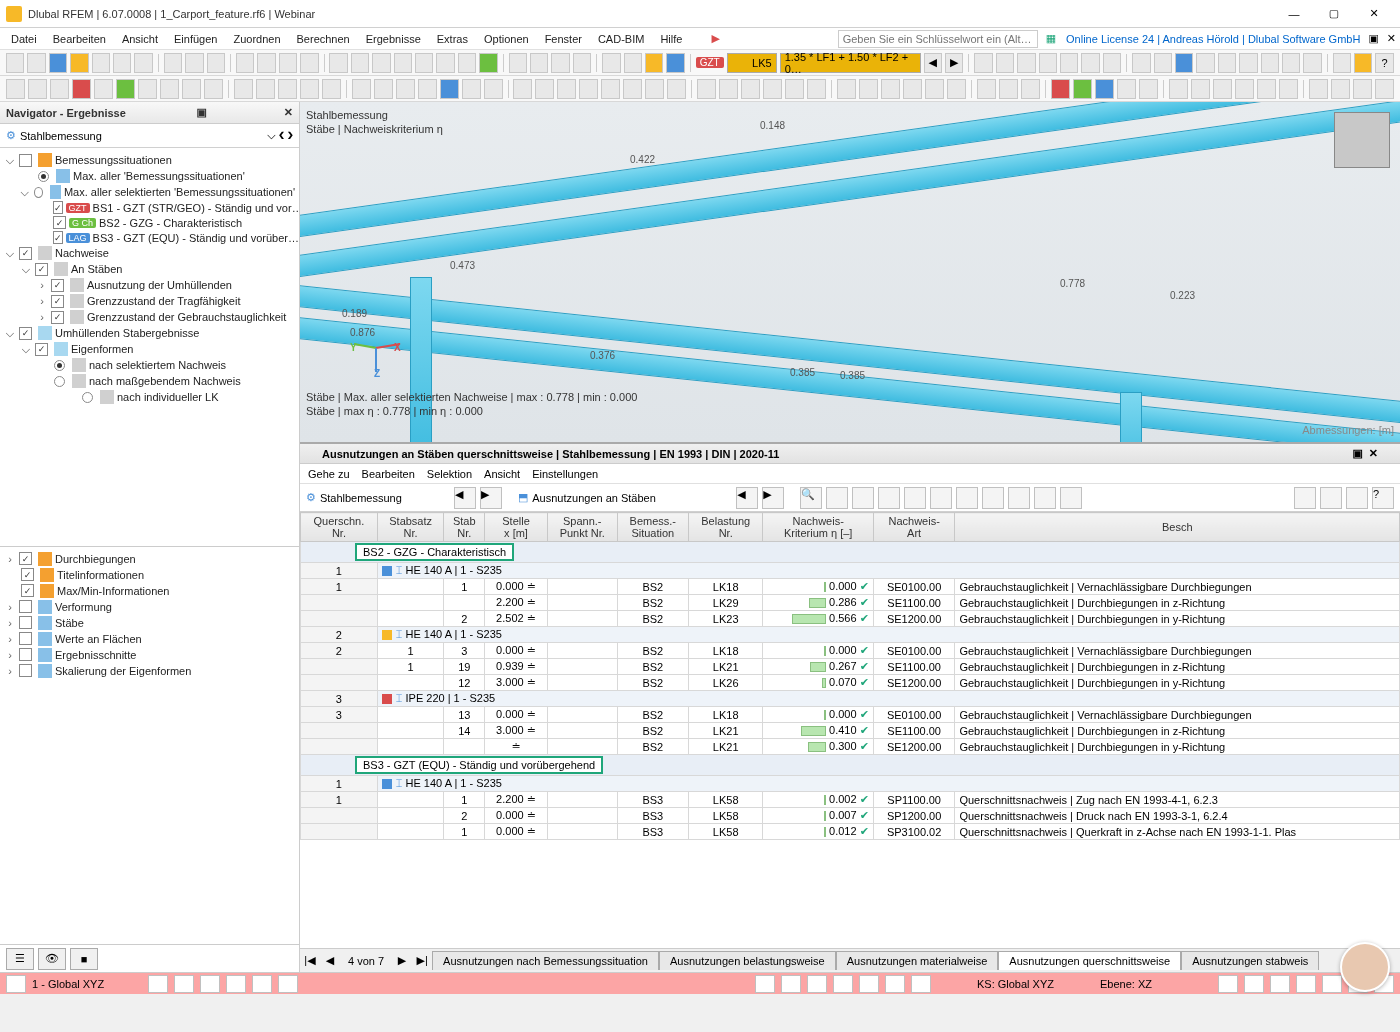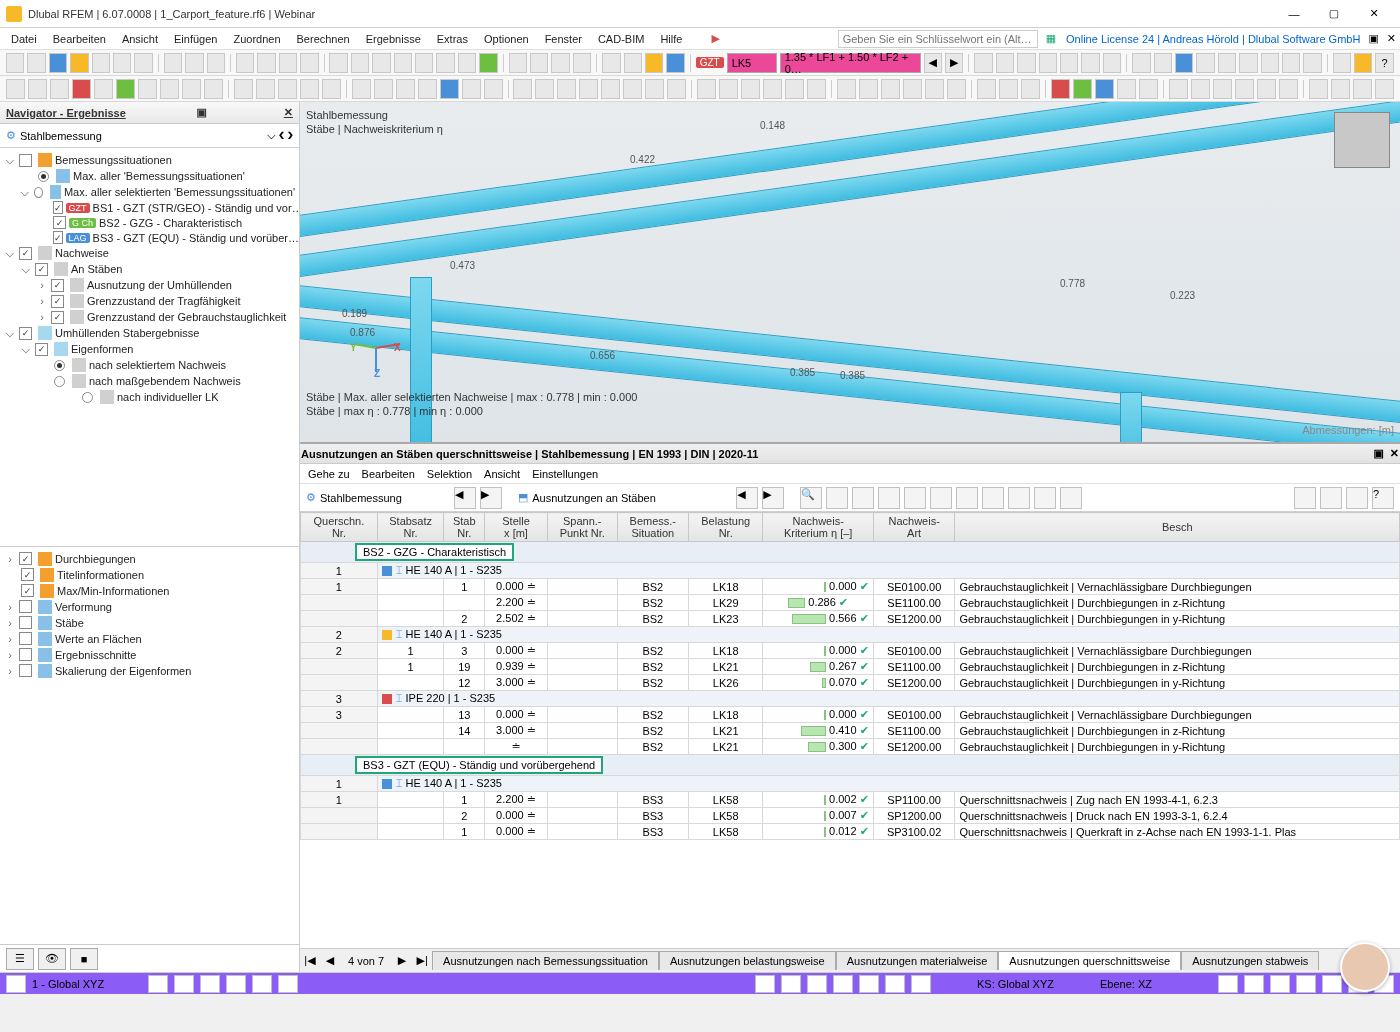--- a/index.html
+++ b/index.html
@@ -13,24 +13,24 @@
 .menubar .search { margin-left: auto; width: 200px; height: 18px; border: 1px solid #ccc; padding: 0 4px; color: #888; }
 .menubar .license { color: #0066cc; margin-left: 8px; white-space: nowrap; }
 .toolbar { height: 26px; background: #f8f8f8; display: flex; align-items: center; padding: 0 6px; gap: 3px; border-bottom: 1px solid #d8d8d8; }
 .toolbar .tb { width: 20px; height: 20px; background: #e8e8e8; border: 1px solid #c8c8c8; cursor: pointer; display: flex; align-items: center; justify-content: center; }
 .toolbar .tb.c1 { background: #4a90d9; }
 .toolbar .tb.c2 { background: #f7b928; }
 .toolbar .tb.c3 { background: #6cbf40; }
 .toolbar .tb.c4 { background: #d94c4c; }
 .toolbar .sep { width: 1px; height: 18px; background: #ccc; margin: 0 2px; }
 .toolbar .badge { background: #d94c4c; color: #fff; padding: 0 4px; font-size: 10px; border-radius: 2px; }
-.toolbar .combo { height: 20px; border: 1px solid #aaa; padding: 0 4px; background: #ec4899; min-width: 50px; display: flex; align-items: center; }
+.toolbar .combo { height: 20px; border: 1px solid #aaa; padding: 0 4px; background: #eab308; min-width: 50px; display: flex; align-items: center; justify-content: flex-end; }
 .content { display: flex; height: 870px; }
 .nav { width: 300px; background: #fff; border-right: 1px solid #ccc; display: flex; flex-direction: column; }
-.navhead { height: 22px; background: linear-gradient(#f8f8f8,#e8e8e8); border-bottom: 1px solid #ccc; display: flex; align-items: center; padding: 0 6px; font-weight: bold; color: #333; text-decoration: underline; }
+.navhead { height: 22px; background: linear-gradient(#f8f8f8,#e8e8e8); border-bottom: 1px solid #ccc; display: flex; align-items: center; padding: 0 6px; font-weight: bold; color: #333; }
 .navhead .close { margin-left: auto; cursor: pointer; }
 .navsel { height: 24px; border-bottom: 1px solid #d0d0d0; display: flex; align-items: center; padding: 0 6px; }
 .navtree { flex: 1; overflow: auto; padding: 4px 0; }
 .navtree .nd { display: flex; align-items: center; padding: 1px 4px; cursor: pointer; white-space: nowrap; }
 .navtree .tw { width: 12px; text-align: center; color: #666; }
 .navtree .cb { width: 13px; height: 13px; border: 1px solid #888; margin: 0 3px; background: #fff; display: inline-flex; align-items: center; justify-content: center; font-size: 9px; }
 .navtree .cb.on::after { content: "✓"; color: #333; }
 .navtree .rd { width: 11px; height: 11px; border: 1px solid #888; border-radius: 50%; margin: 0 4px; display: inline-flex; align-items: center; justify-content: center; }
 .navtree .rd.on::after { content: ""; width: 5px; height: 5px; background: #333; border-radius: 50%; }
 .navtree .ico { width: 14px; height: 14px; margin: 0 3px; display: inline-block; }
@@ -43,39 +43,39 @@
 .viewport { height: 340px; background: linear-gradient(#e8ecef,#dfe4e8); position: relative; overflow: hidden; }
 .vp-title { position: absolute; top: 6px; left: 6px; color: #333; line-height: 14px; }
 .vp-status { position: absolute; bottom: 24px; left: 6px; color: #333; line-height: 14px; }
 .vp-dim { position: absolute; bottom: 6px; right: 6px; color: #888; }
 .cube { position: absolute; top: 10px; right: 10px; width: 56px; height: 56px; background: #c8c8c8; border: 1px solid #888; }
 .axis { position: absolute; bottom: 60px; left: 50px; width: 60px; height: 60px; }
 .axis .ax { position: absolute; font-size: 10px; font-weight: bold; }
 .beam { position: absolute; background: linear-gradient(#7dd8f0,#3fbce0); border: 1px solid #2a9fc4; height: 22px; transform-origin: left center; }
 .val { position: absolute; color: #555; font-size: 10px; }
 .panel { flex: 1; background: #fff; border-top: 2px solid #aaa; display: flex; flex-direction: column; }
-.panelhead { height: 20px; background: linear-gradient(#f0f0f0,#e2e2e2); border-bottom: 1px solid #ccc; padding: 0 1px; display: flex; align-items: center; font-weight: bold; }
+.panelhead { height: 20px; background: linear-gradient(#f0f0f0,#e2e2e2); border-bottom: 1px solid #ccc; padding: 0 22px; display: flex; align-items: center; font-weight: bold; }
 .panelmenu { height: 20px; display: flex; gap: 12px; padding: 0 8px; align-items: center; border-bottom: 1px solid #e0e0e0; }
 .paneltool { height: 28px; display: flex; align-items: center; gap: 4px; padding: 0 6px; border-bottom: 1px solid #d0d0d0; }
 .paneltool .ptb { width: 22px; height: 22px; border: 1px solid #c0c0c0; background: #f4f4f4; cursor: pointer; }
 .tbl { flex: 1; overflow: auto; }
 .tbl table { border-collapse: collapse; width: 100%; }
 .tbl th { background: linear-gradient(#f4f4f4,#e4e4e4); border: 1px solid #c8c8c8; padding: 2px 4px; font-weight: normal; color: #333; text-align: center; line-height: 12px; }
 .tbl td { border: 1px solid #d8d8d8; padding: 1px 4px; text-align: center; background: #fff; }
 .tbl tr.grp td { background: #e8eef6; text-align: left; font-weight: normal; }
 .tbl tr.grp .gbox { border: 2px solid #1fa67a; padding: 1px 6px; display: inline-block; background: #fff; }
 .tbl tr.sec td { background: #eef3f9; text-align: left; }
 .tbl .ok { color: #1fa67a; }
 .tbl .bar { display: inline-block; height: 10px; background: #b8e6b0; border: 1px solid #8ac080; vertical-align: middle; }
 .paneltabs { height: 24px; border-top: 1px solid #ccc; display: flex; align-items: center; background: #f0f0f0; }
 .paneltabs .ptbtn { width: 20px; height: 20px; display:flex; align-items:center; justify-content:center; cursor:pointer; }
 .paneltabs .pg { padding: 0 8px; }
 .paneltabs .tab { padding: 3px 10px; border: 1px solid #aaa; border-bottom: none; background: #e8e8e8; cursor: pointer; }
 .paneltabs .tab.active { background: #fff; }
-.status { height: 22px; background: #8b5cf6; border-top: 1px solid #ccc; display: flex; align-items: center; padding: 4px 6px; gap: 6px; }
+.status { height: 22px; background: #fca5a5; border-top: 1px solid #ccc; display: flex; align-items: center; padding: 4px 6px; gap: 6px; }
 .status .sb { width: 20px; height: 18px; border: 1px solid #c0c0c0; background: #fff; }
 .status .spacer { flex: 1; }
 .avatar { position: absolute; bottom: 40px; right: 10px; width: 50px; height: 50px; border-radius: 50%; background: #e8c8b0; border: 2px solid #fff; box-shadow: 0 1px 4px rgba(0,0,0,.3); }
 </style>
 </head>
 <body>
 
 <div class="titlebar">
   <div class="icon"></div>
   <div class="title">Dlubal RFEM | 6.07.0008 | 1_Carport_feature.rf6 | Webinar</div>
@@ -415,21 +415,21 @@
       <div class="beam" style="top:160px;left:-50px;width:1200px;transform:rotate(-8deg)"></div>
       <div class="beam" style="top:178px;left:-50px;width:1200px;transform:rotate(6deg)"></div>
       <div class="beam" style="top:210px;left:-50px;width:1200px;transform:rotate(6deg)"></div>
       <div class="beam" style="top:175px;left:110px;width:22px;height:180px"></div>
       <div class="beam" style="top:290px;left:820px;width:22px;height:80px"></div>
       <div class="val" style="top:18px;left:460px">0.148</div>
       <div class="val" style="top:52px;left:330px">0.422</div>
       <div class="val" style="top:158px;left:150px">0.473</div>
       <div class="val" style="top:206px;left:42px">0.189</div>
       <div class="val" style="top:225px;left:50px">0.876</div>
-      <div class="val" style="top:248px;left:290px">0.656</div>
+      <div class="val" style="top:248px;left:290px">0.376</div>
       <div class="val" style="top:265px;left:490px">0.385</div>
       <div class="val" style="top:268px;left:540px">0.385</div>
       <div class="val" style="top:176px;left:760px">0.778</div>
       <div class="val" style="top:188px;left:870px">0.223</div>
       <div class="cube"></div>
       <div class="axis">
         <div class="ax" style="color:#d94c4c;left:44px;top:20px">X</div>
         <div class="ax" style="color:#6cbf40;left:0;top:20px">Y</div>
         <div class="ax" style="color:#4a90d9;left:24px;top:46px">Z</div>
         <svg width="60" height="60" style="position:absolute">
@@ -523,21 +523,21 @@
                 <td style="text-align: left;">Gebrauchstauglichkeit | Vernachlässigbare Durchbiegungen</td>
               </tr>
               <tr>
                 <td style="background: rgb(244, 244, 244);"></td>
                 <td></td>
                 <td></td>
                 <td>2.200 ≐</td>
                 <td></td>
                 <td>BS2</td>
                 <td>LK29</td>
-                <td style="text-align: center;"><span class="bar" style="width:17px"></span> 0.286 <span class="ok">✔</span></td>
+                <td style="text-align: right;"><span class="bar" style="width:17px"></span> 0.286 <span class="ok">✔</span></td>
                 <td>SE1100.00</td>
                 <td style="text-align: left;">Gebrauchstauglichkeit | Durchbiegungen in z-Richtung</td>
               </tr>
               <tr>
                 <td style="background: rgb(244, 244, 244);"></td>
                 <td></td>
                 <td>2</td>
                 <td>2.502 ≐</td>
                 <td></td>
                 <td>BS2</td>

